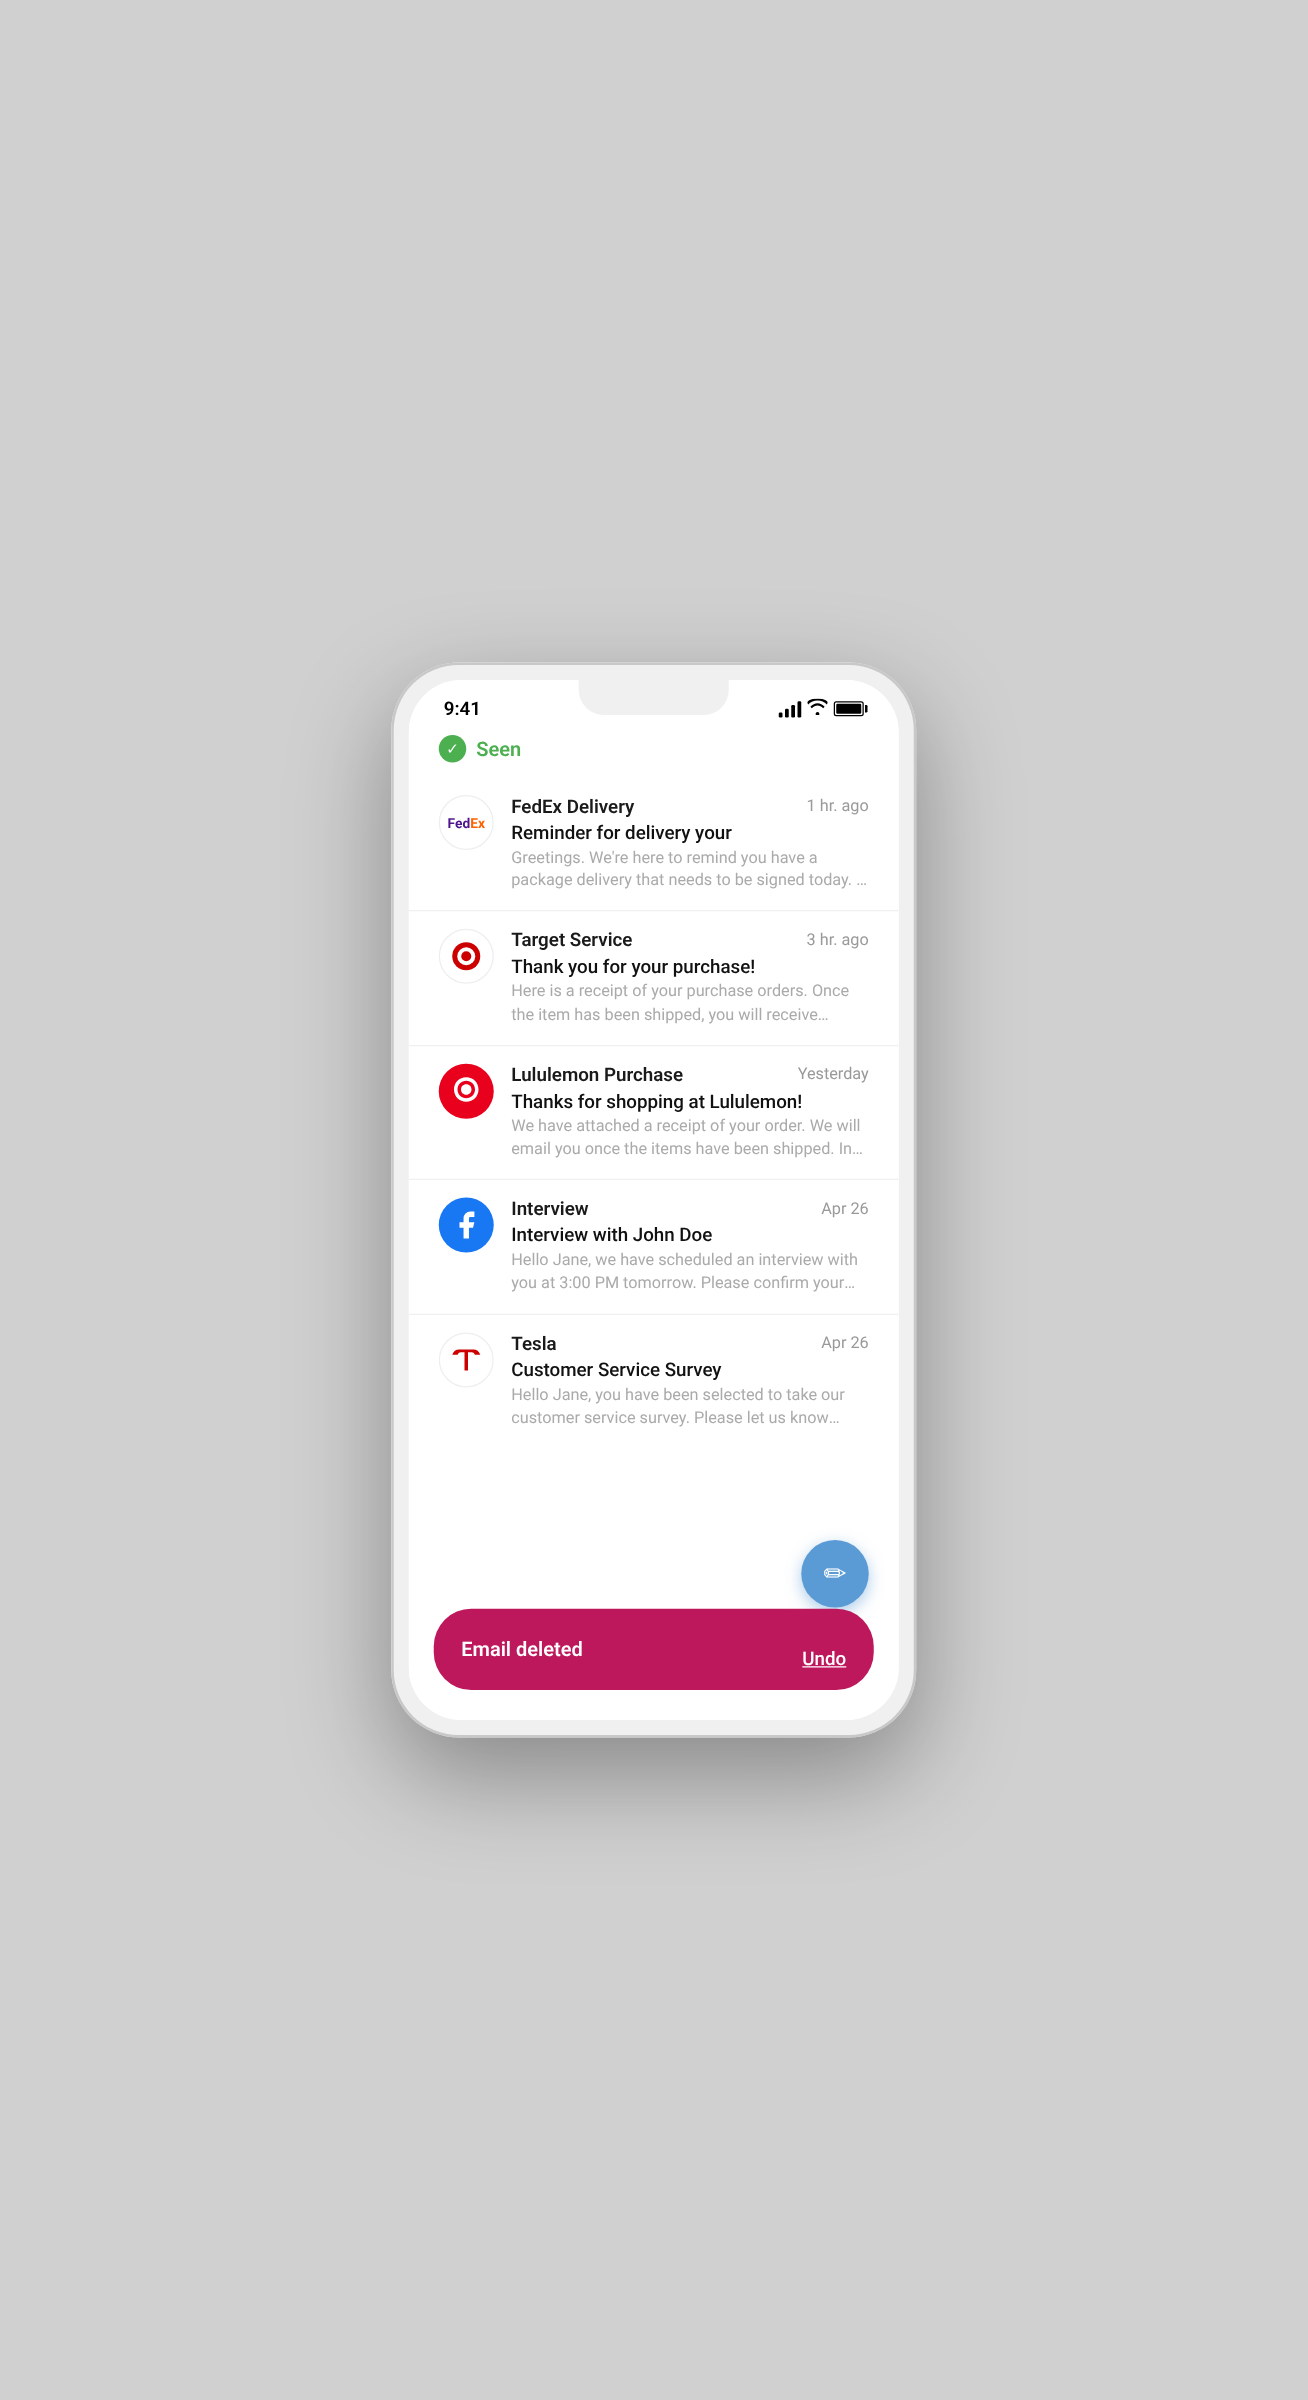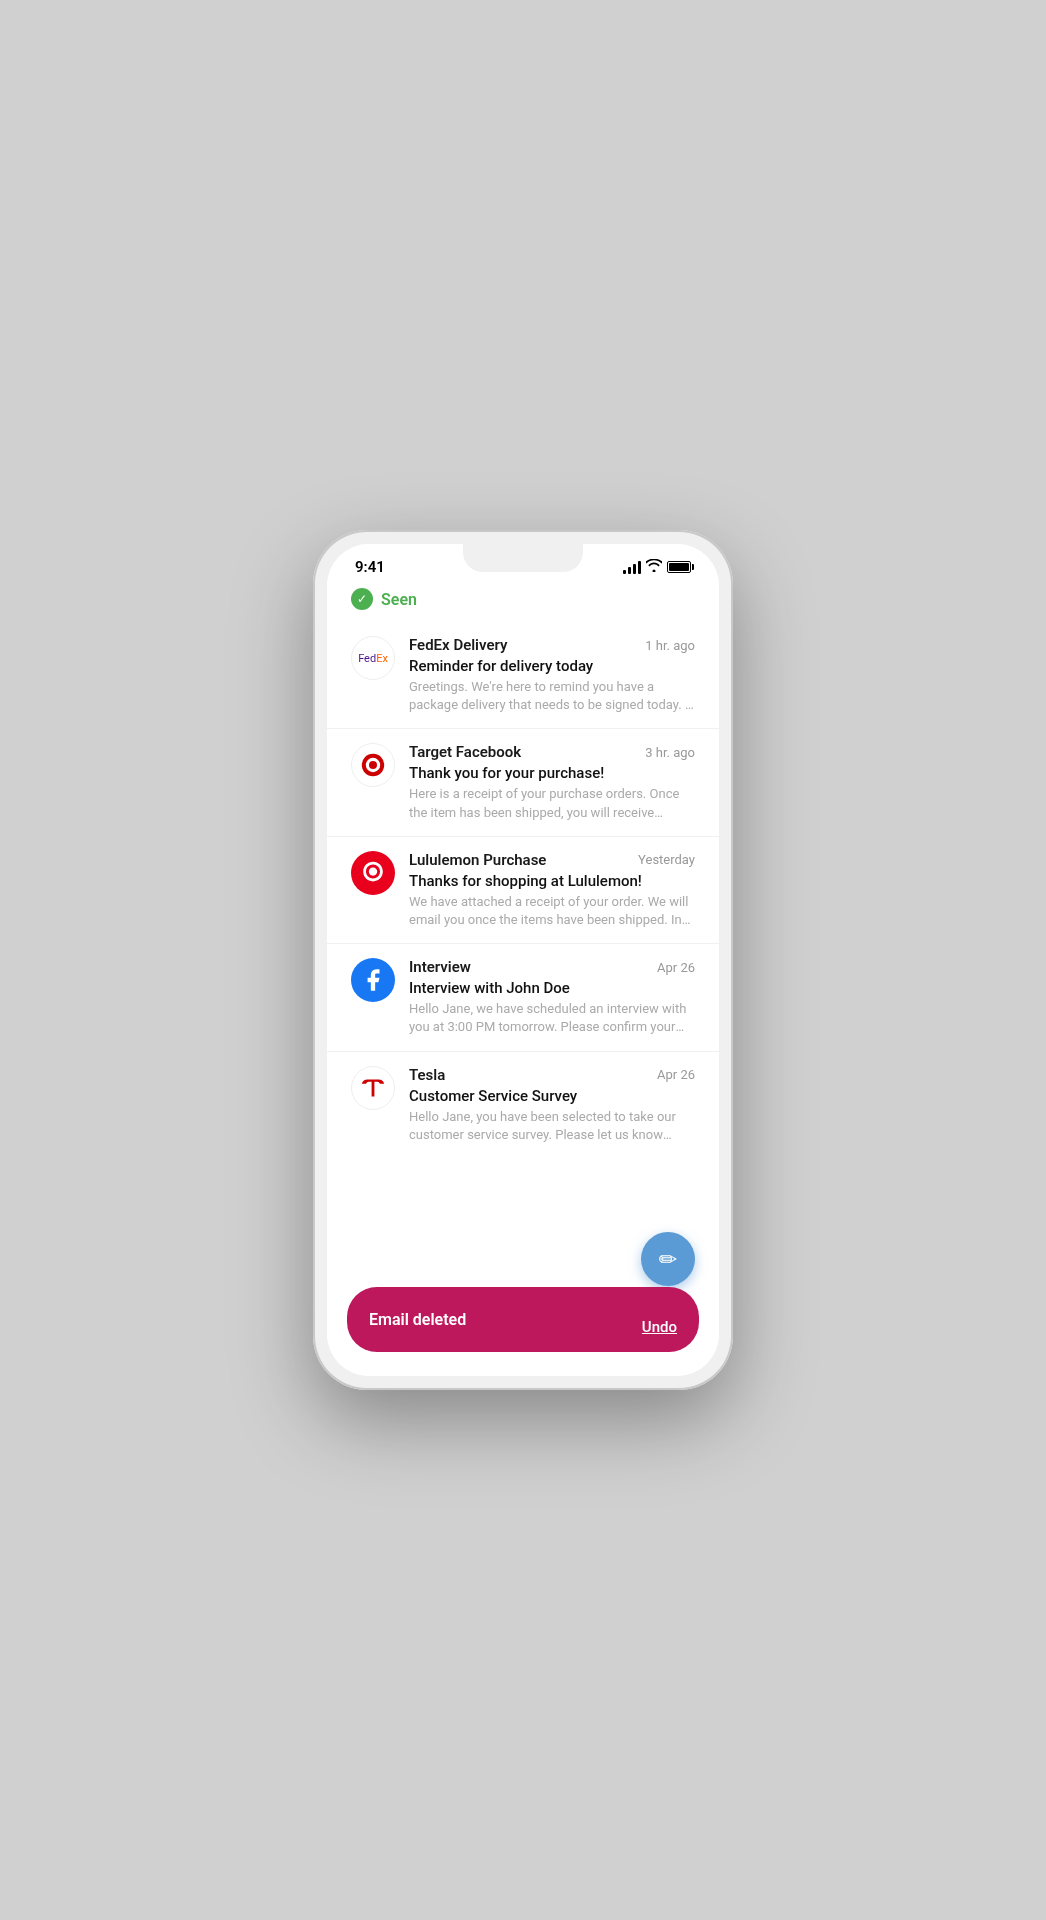--- a/index.html
+++ b/index.html
@@ -312,21 +312,21 @@
       justify-content: center;
       background: #fff;
       border: 1px solid #eee;
       border-radius: 50%;
       width: 44px;
       height: 44px;
     }
 
     .fedex-text {
       font-size: 11px;
-      font-weight: 400;
+      font-weight: 700;
     }
 
     .fedex-fe { color: #4D148C; }
     .fedex-ex { color: #FF6200; }
 
     
     .target-logo {
       background: white;
       border-radius: 50%;
       width: 44px;
@@ -430,37 +430,37 @@
         <div class="fedex-logo email-avatar">
           <span class="fedex-text">
             <span class="fedex-fe">Fed</span><span class="fedex-ex">Ex</span>
           </span>
         </div>
         <div class="email-body">
           <div class="email-row1">
             <span class="email-sender">FedEx Delivery</span>
             <span class="email-time">1 hr. ago</span>
           </div>
-          <div class="email-subject">Reminder for delivery today</div>
+          <div class="email-subject">Reminder for delivery your</div>
           <div class="email-preview">Greetings. We're here to remind you have a package delivery that needs to be signed today. If you would...</div>
         </div>
       </div>
 
       <div class="email-item">
         <div class="target-logo email-avatar">
           <svg class="target-svg" viewBox="0 0 40 40">
             <circle cx="20" cy="20" r="18" fill="white"></circle>
             <circle cx="20" cy="20" r="14" fill="#CC0000"></circle>
             <circle cx="20" cy="20" r="9" fill="white"></circle>
             <circle cx="20" cy="20" r="5" fill="#CC0000"></circle>
           </svg>
         </div>
         <div class="email-body">
           <div class="email-row1">
-            <span class="email-sender">Target Facebook</span>
+            <span class="email-sender">Target Service</span>
             <span class="email-time">3 hr. ago</span>
           </div>
           <div class="email-subject">Thank you for your purchase!</div>
           <div class="email-preview">Here is a receipt of your purchase orders. Once the item has been shipped, you will receive another email to...</div>
         </div>
       </div>
 
       <div class="email-item">
         <div class="lululemon-logo email-avatar">
           <svg width="28" height="28" viewBox="0 0 100 100">

